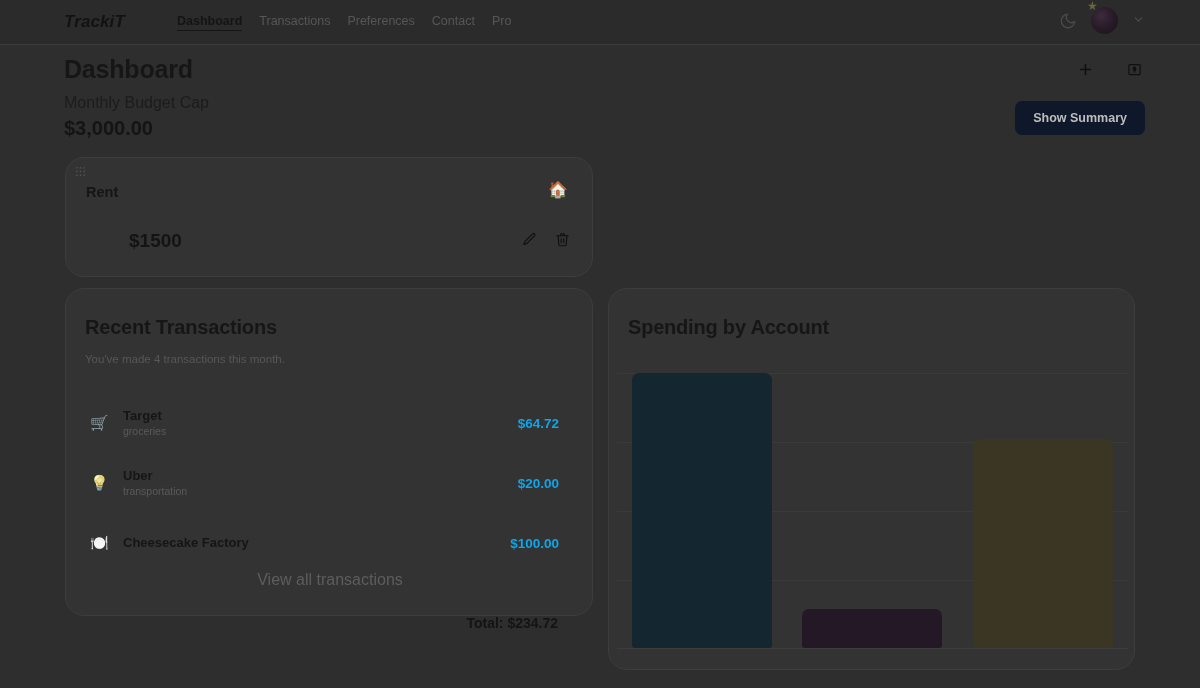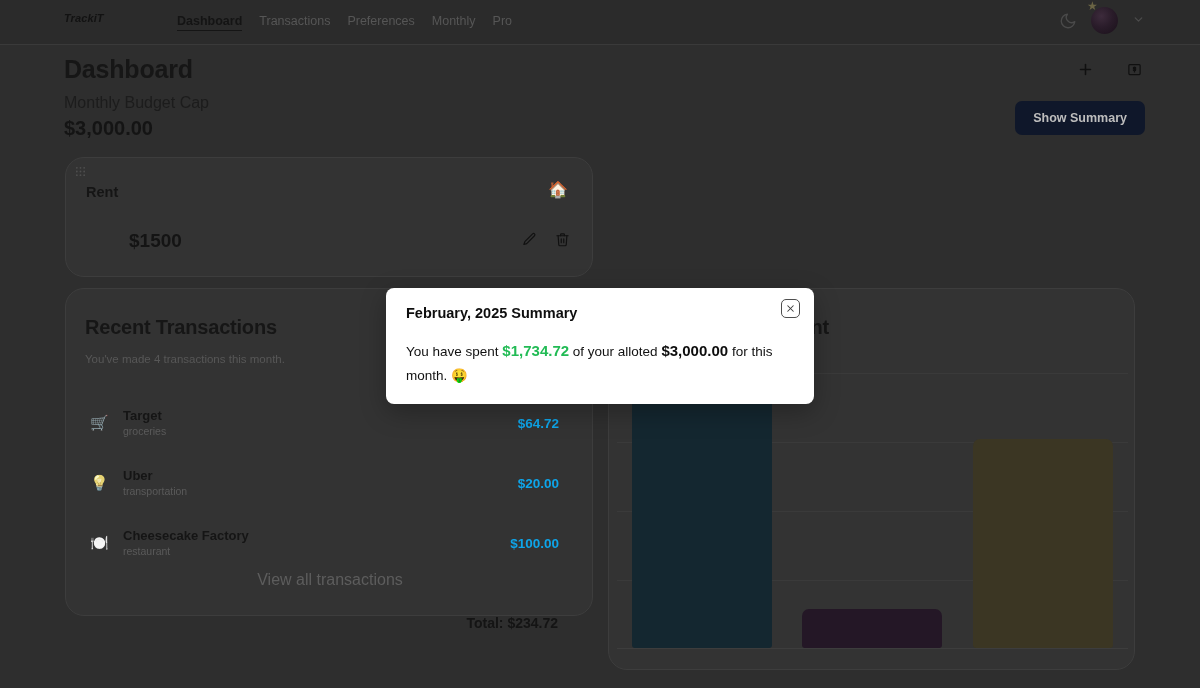--- a/index.html
+++ b/index.html
@@ -14,21 +14,21 @@
 
   
   .navbar {
     position: absolute; top: 0; left: 0; width: 1200px; height: 45px;
     background: #2b2b2b;
     border-bottom: 1px solid #3a3a3a;
     display: flex; align-items: center;
   }
   .brand {
     position: absolute; left: 64px; top: 12px;
-    font-size: 11px; font-weight: 700; font-style: italic;
+    font-size: 17px; font-weight: 700; font-style: italic;
     color: #121212; letter-spacing: .1px;
     font-family: "Liberation Sans", sans-serif;
   }
   .navlinks { position: absolute; left: 177px; top: 14px; display: flex; gap: 17px; align-items: baseline; }
   .navlink { font-size: 12.5px; color: #565656; white-space: nowrap; }
   .navlink.active { color: #141414; font-weight: 600; border-bottom: 1.6px solid #151515; padding-bottom: 2px; }
 
   .nav-right { position: absolute; right: 55px; top: 7px; display: flex; align-items: center; gap: 14px; }
   .moon-icon { width: 18px; height: 18px; color: #4a4a4a; display: block; }
   .avatar {
@@ -119,21 +119,21 @@
 <body>
 
 <div id="root">
 
   <div class="navbar">
     <div class="brand">TrackiT</div>
     <div class="navlinks">
       <span class="navlink active">Dashboard</span>
       <span class="navlink">Transactions</span>
       <span class="navlink">Preferences</span>
-      <span class="navlink">Monthly</span>
+      <span class="navlink">Contact</span>
       <span class="navlink">Pro</span>
     </div>
     <div class="nav-right">
       <span>
         <svg class="moon-icon" viewBox="0 0 24 24" fill="none" stroke="currentColor" stroke-width="1.8" stroke-linecap="round" stroke-linejoin="round">
             <path d="M21 12.79A9 9 0 1 1 11.21 3 7 7 0 0 0 21 12.79z"></path>
           </svg>
       </span>
       <span class="avatar"></span>
       <span>
@@ -215,21 +215,20 @@
         <div class="tx-names">
           <div class="tx-name">Uber</div>
           <div class="tx-cat">transportation</div>
         </div>
         <div class="tx-amt">$20.00</div>
       </div>
       <div class="tx-row">
         <div class="tx-ico">🍽️</div>
         <div class="tx-names">
           <div class="tx-name">Cheesecake Factory</div>
-          <div class="tx-cat">restaurant</div>
         </div>
         <div class="tx-amt">$100.00</div>
       </div>
     </div>
     <div class="tx-viewall">View all transactions</div>
     <div class="tx-total">Total: $234.72</div>
   </div>
 
   <div class="card chart-card">
     <div class="chart-title">Spending by Account</div>
@@ -240,26 +239,14 @@
       <div class="gridline" style="top:207px"></div>
       <div class="bars">
         <div class="bar" id="bar0" style="height: 275px; background: rgb(20, 39, 48);"></div>
         <div class="bar" id="bar1" style="height: 39px; background: rgb(36, 23, 38);"></div>
         <div class="bar" id="bar2" style="height: 209px; background: rgb(59, 54, 35);"></div>
       </div>
       <div class="axis"></div>
     </div>
   </div>
 
-  <div class="modal">
-    <div class="modal-title">February, 2025 Summary</div>
-    <div class="modal-body">
-      <span>You have spent </span><span class="spent">$1,734.72</span><span> of your alloted </span><span class="alloted">$3,000.00</span><span> for this month. 🤑</span>
-    </div>
-    <div class="modal-close">
-      <svg viewBox="0 0 24 24" fill="none" stroke="currentColor" stroke-width="2.3" stroke-linecap="round">
-          <line x1="6" y1="6" x2="18" y2="18"></line>
-          <line x1="18" y1="6" x2="6" y2="18"></line>
-        </svg>
-    </div>
-  </div>
 
 </div>
 
 </body></html>

